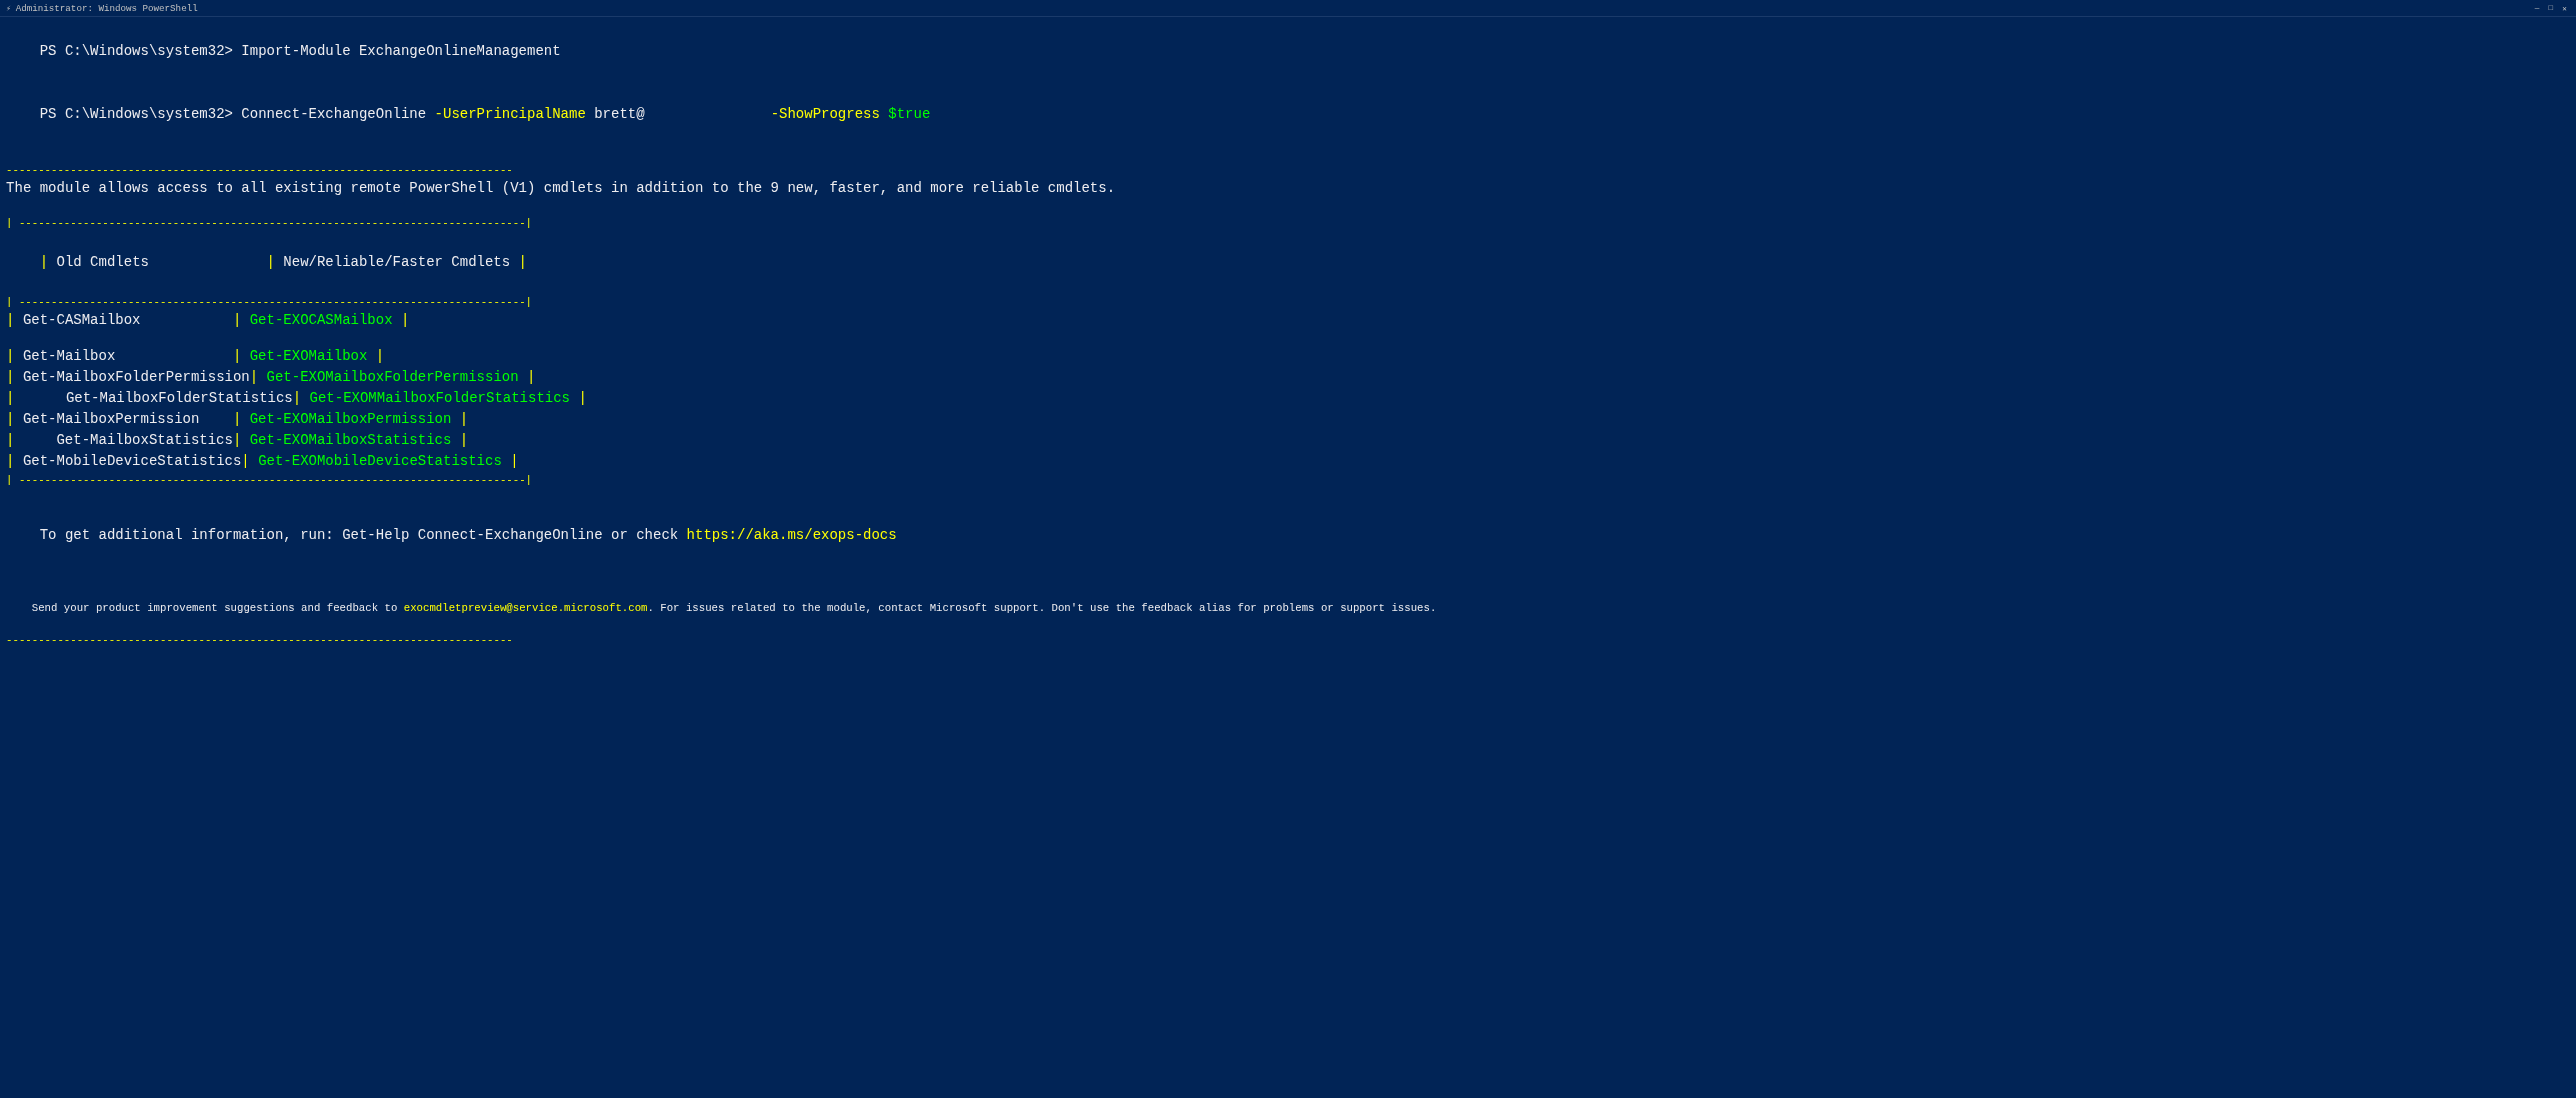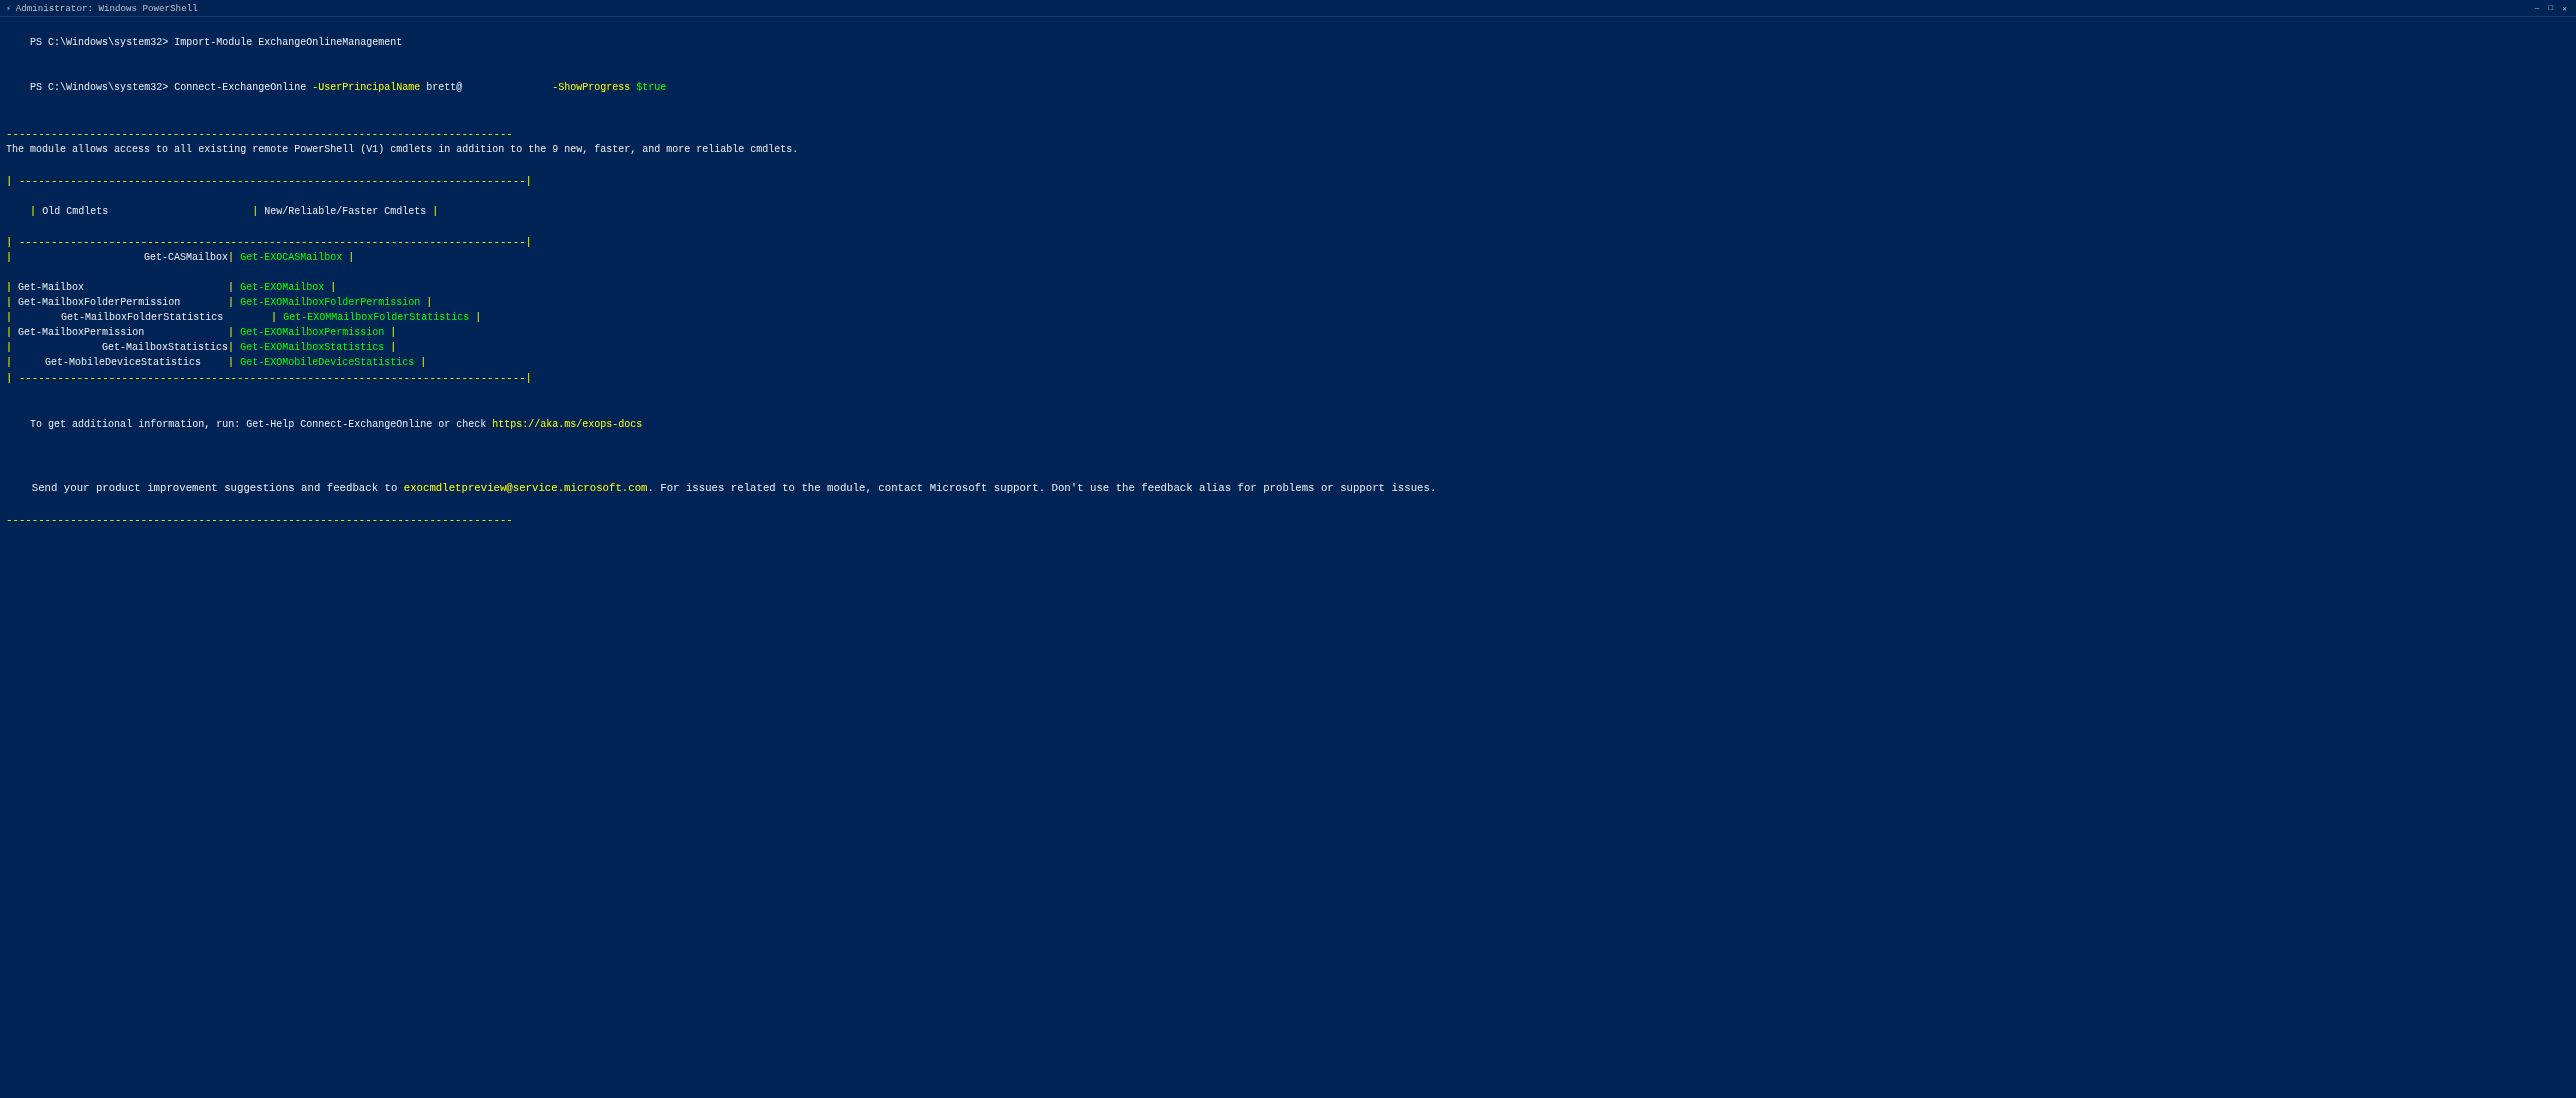--- a/index.html
+++ b/index.html
@@ -52,21 +52,21 @@
       cursor: pointer;
     }
 
     .terminal-body {
       padding: 3.1px 6.1px;
       line-height: 1.5;
     }
 
     .line {
       white-space: pre;
-      font-size: 10px;
+      font-size: 14px;
     }
     .white { color: #eeedf0; }
     .yellow { color: #ffff00; }
     .green { color: #00ff00; margin-top: 13px; }
 
     .divider-line {
       color: #ffff00;
       white-space: pre;
     }
 
@@ -119,21 +119,21 @@
 
   <div class="divider-line">| <span class="divider-line">-------------------------------------------------------------------------------</span>|</div>
 
   <div class="line">
     <span class="col-separator">| </span><span class="white" style="display:inline-block; min-width:210px;">Old Cmdlets</span><span class="col-separator">| </span><span class="white">New/Reliable/Faster Cmdlets</span><span class="col-separator"> |</span>
   </div>
 
   <div class="divider-line">| <span class="divider-line">-------------------------------------------------------------------------------</span>|</div>
 
   <div id="table-rows-container">
-      <div class="line"><span class="col-separator">| </span><span class="white" style="display:inline-block; min-width:210px;text-align:right;">Get-CASMailbox</span><span class="col-separator">| </span><span class="green">Get-EXOCASMailbox</span><span class="col-separator"> |</span></div>
+      <div class="line"><span class="col-separator">| </span><span class="white" style="display:inline-block; min-width:210px;">Get-CASMailbox</span><span class="col-separator">| </span><span class="green">Get-EXOCASMailbox</span><span class="col-separator"> |</span></div>
       <div class="line"><span class="col-separator">| </span><span class="white" style="display:inline-block; min-width:210px;margin-top:15px;">Get-Mailbox</span><span class="col-separator">| </span><span class="green">Get-EXOMailbox</span><span class="col-separator"> |</span></div>
       <div class="line"><span class="col-separator">| </span><span class="white" style="display:inline-block; min-width:210px;">Get-MailboxFolderPermission</span><span class="col-separator">| </span><span class="green">Get-EXOMailboxFolderPermission</span><span class="col-separator"> |</span></div>
       <div class="line"><span class="col-separator">| </span><span class="white" style="display:inline-block; min-width:210px;margin-left:43px;">Get-MailboxFolderStatistics</span><span class="col-separator">| </span><span class="green">Get-EXOMMailboxFolderStatistics</span><span class="col-separator"> |</span></div>
       <div class="line"><span class="col-separator">| </span><span class="white" style="display:inline-block; min-width:210px;">Get-MailboxPermission</span><span class="col-separator">| </span><span class="green">Get-EXOMailboxPermission</span><span class="col-separator"> |</span></div>
       <div class="line"><span class="col-separator">| </span><span class="white" style="display:inline-block; min-width:210px;text-align:right;">Get-MailboxStatistics</span><span class="col-separator">| </span><span class="green">Get-EXOMailboxStatistics</span><span class="col-separator"> |</span></div>
       <div class="line"><span class="col-separator">| </span><span class="white" style="display:inline-block; min-width:210px;text-align:center;">Get-MobileDeviceStatistics</span><span class="col-separator">| </span><span class="green">Get-EXOMobileDeviceStatistics</span><span class="col-separator"> |</span></div>
     </div>
 
   <div class="divider-line">| <span class="divider-line">-------------------------------------------------------------------------------</span>|</div>
 

